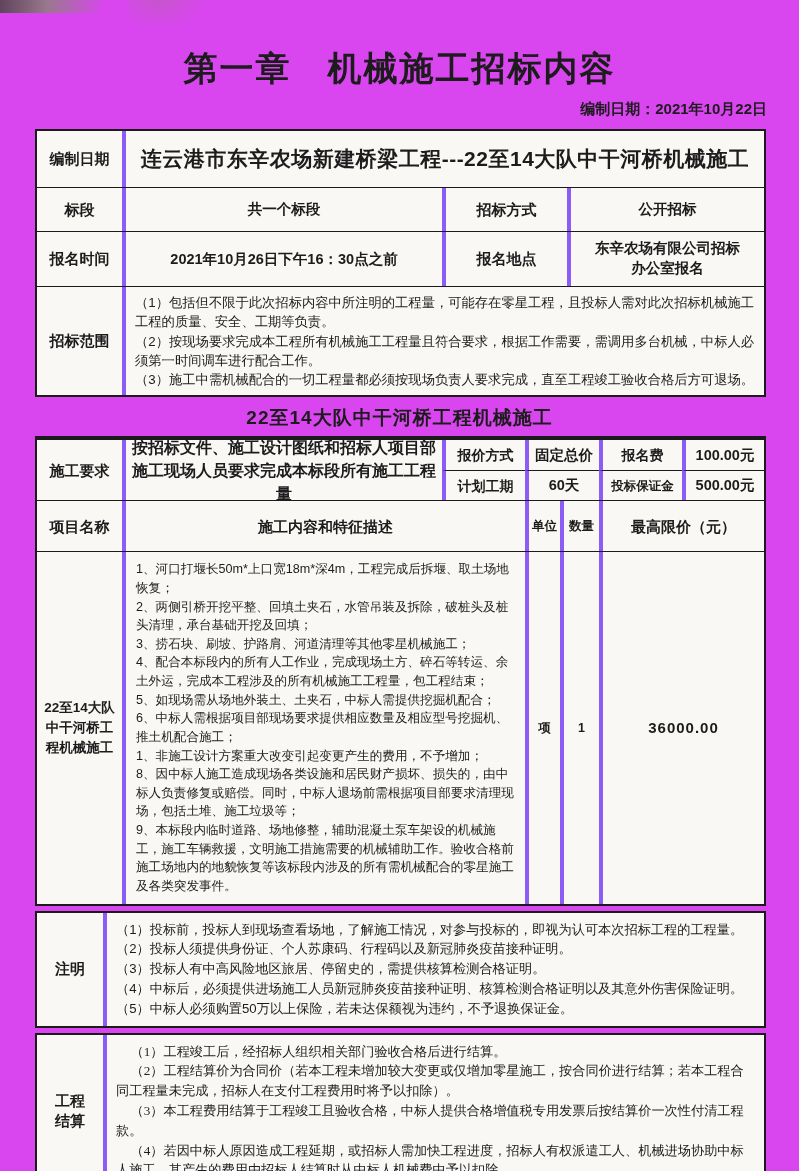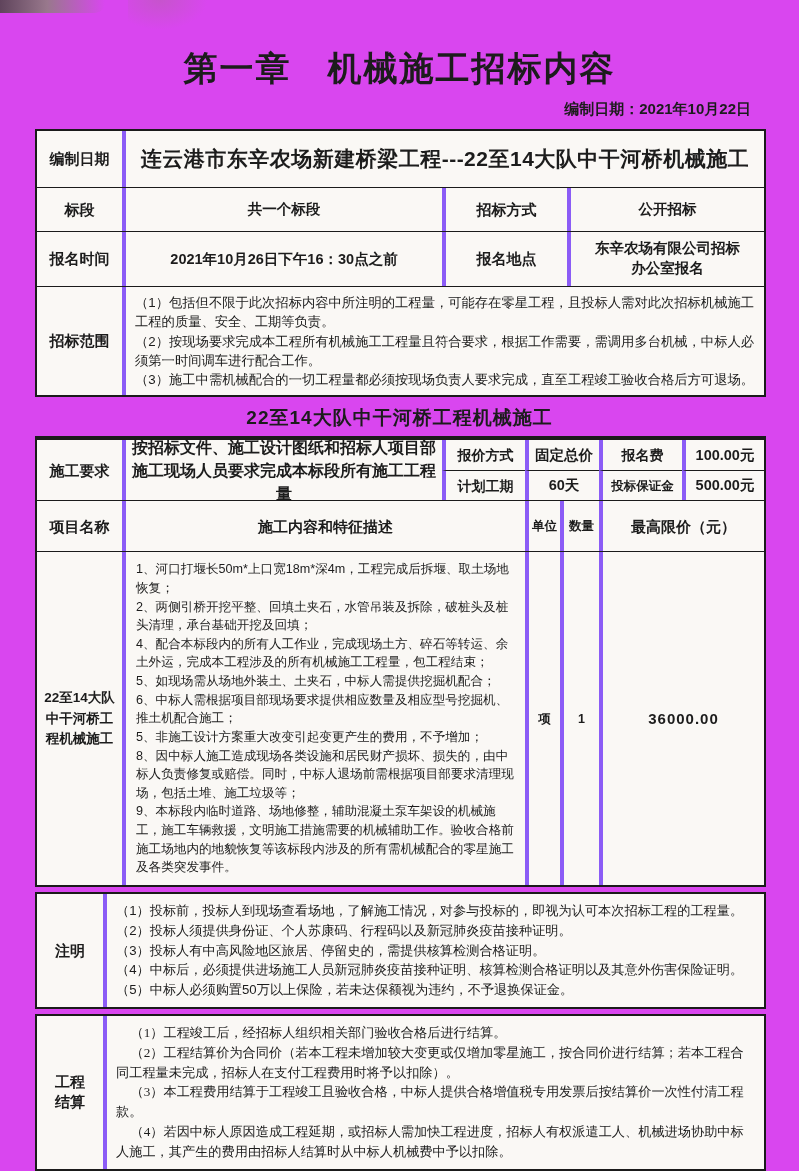--- a/index.html
+++ b/index.html
@@ -16,21 +16,21 @@
     background:linear-gradient(90deg,#4a4442,#8d817b 45%,rgba(141,129,123,0));
     border-radius:0 0 10px 0;opacity:.85;}
   .smudge-b{position:absolute;top:0;left:128px;width:80px;height:30px;
     background:radial-gradient(ellipse at 40% 0%,rgba(150,120,115,.28),rgba(150,120,115,0) 70%);}
 
   .doc-title{
     margin:46px 0 0 0;text-align:center;
     font-size:34px;font-weight:700;letter-spacing:2px;
   }
   .date-line{
-    margin-top:8px;padding-right:48px;text-align:right;
+    margin-top:8px;padding-right:32px;text-align:right;
     font-size:15px;font-weight:700;
   }
 
   .tbl{margin:10px 33px 0 35px;border:2px solid #1b1b1b;background:#faf8f5;}
   .row{display:grid;border-top:1px solid #1b1b1b;}
   .row:first-child{border-top:none;}
   .cell{display:flex;align-items:center;justify-content:center;
     border-left:4px solid #8b5cf6;text-align:center;
     font-size:14.5px;font-weight:600;line-height:1.3;padding:2px 4px;box-sizing:border-box;}
   .cell.first{border-left:none;}
@@ -135,24 +135,25 @@
       <div class="cell lbl">施工内容和特征描述</div>
       <div class="cell lbl tiny">单位</div>
       <div class="cell lbl tiny">数量</div>
       <div class="cell lbl">最高限价（元）</div>
     </div>
     <div class="row t2-rc">
       <div class="cell first item-name">22至14大队中干河桥工程机械施工</div>
       <div class="cell item-desc">
         <p>1、河口打堰长50m*上口宽18m*深4m，工程完成后拆堰、取土场地恢复；</p>
         <p>2、两侧引桥开挖平整、回填土夹石，水管吊装及拆除，破桩头及桩头清理，承台基础开挖及回填；</p>
+        <p>3、捞石块、刷坡、护路肩、河道清理等其他零星机械施工；</p>
         <p>4、配合本标段内的所有人工作业，完成现场土方、碎石等转运、余土外运，完成本工程涉及的所有机械施工工程量，包工程结束；</p>
         <p>5、如现场需从场地外装土、土夹石，中标人需提供挖掘机配合；</p>
         <p>6、中标人需根据项目部现场要求提供相应数量及相应型号挖掘机、推土机配合施工；</p>
-        <p>5、非施工设计方案重大改变引起变更产生的费用，不予增加；</p>
+        <p>1、非施工设计方案重大改变引起变更产生的费用，不予增加；</p>
         <p>8、因中标人施工造成现场各类设施和居民财产损坏、损失的，由中标人负责修复或赔偿。同时，中标人退场前需根据项目部要求清理现场，包括土堆、施工垃圾等；</p>
         <p>9、本标段内临时道路、场地修整，辅助混凝土泵车架设的机械施工，施工车辆救援，文明施工措施需要的机械辅助工作。验收合格前施工场地内的地貌恢复等该标段内涉及的所有需机械配合的零星施工及各类突发事件。</p>
       </div>
       <div class="cell tiny">项</div>
       <div class="cell tiny">1</div>
       <div class="cell price">36000.00</div>
     </div>
   </div>
 
   <div class="tbl nt">

